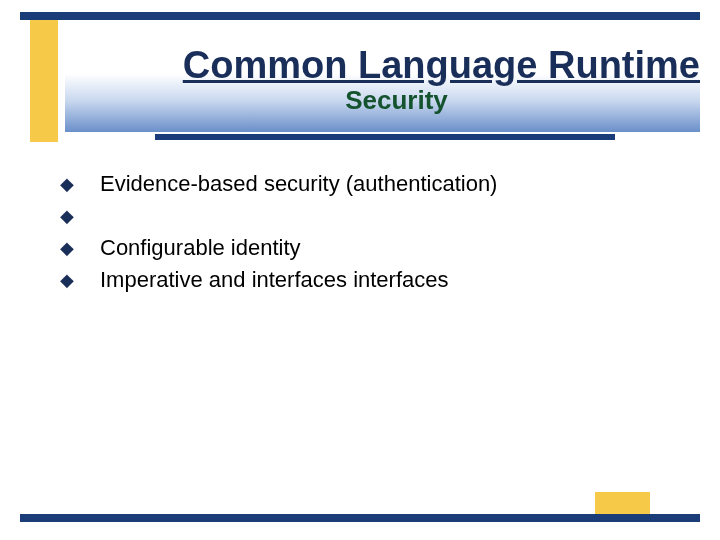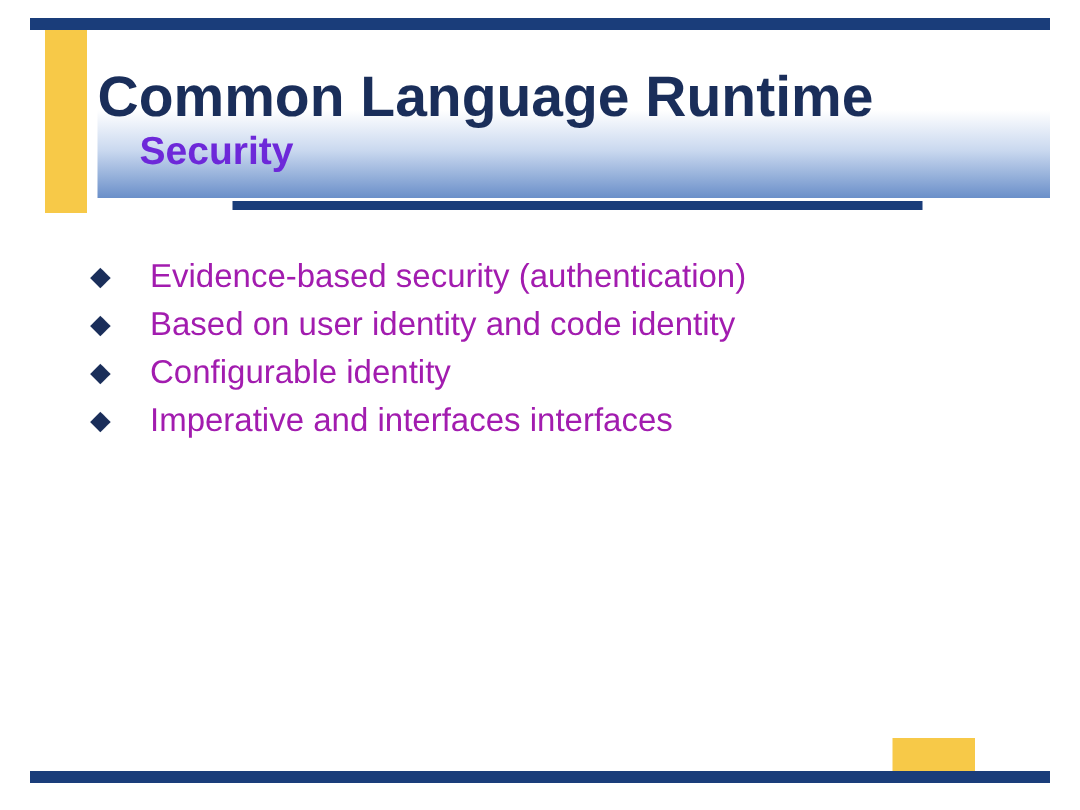--- a/index.html
+++ b/index.html
@@ -42,30 +42,31 @@
     height: 90px;
     background: linear-gradient(to bottom, #ffffff 0%, #ffffff 35%, #c9d8ef 65%, #6a8fc9 100%);
     z-index: 0;
   }
   .title {
     position: relative;
     z-index: 1;
     font-size: 38px;
     font-weight: bold;
     color: #1a2e5a;
-    text-align: left;
+    text-align: right;
     padding-top: 2px;
+    text-decoration: underline;
   }
   .subtitle {
     position: relative;
     z-index: 1;
     font-size: 26px;
     font-weight: bold;
-    color: #6d28d9;
-    text-align: left;
+    color: #14532d;
+    text-align: center;
     margin-top: -2px;
     padding-left: 28px;
   }
   .header-underline {
     position: absolute;
     top: 134px;
     left: 155px;
     width: 460px;
     height: 6px;
     background: #1a3d7a;
@@ -83,21 +84,21 @@
     margin-bottom: 4px;
   }
   .bullet-icon {
     width: 40px;
     font-size: 18px;
     color: #1a2e5a;
     line-height: 28px;
   }
   .bullet-text {
     font-size: 22px;
-    color: #a21caf;
+    color: #000000;
     line-height: 28px;
   }
   .bottom-blue-bar {
     position: absolute;
     bottom: 18px;
     left: 20px;
     right: 20px;
     height: 8px;
     background: #1a3d7a;
   }
@@ -123,21 +124,20 @@
 </div>
 <div class="header-underline"></div>
 
 <div class="content">
   <div class="bullet-row">
     <span class="bullet-icon">◆</span>
     <span class="bullet-text">Evidence-based security (authentication)</span>
   </div>
   <div class="bullet-row">
     <span class="bullet-icon">◆</span>
-    <span class="bullet-text">Based on user identity and code identity</span>
   </div>
   <div class="bullet-row">
     <span class="bullet-icon">◆</span>
     <span class="bullet-text">Configurable identity</span>
   </div>
   <div class="bullet-row">
     <span class="bullet-icon">◆</span>
     <span class="bullet-text">Imperative and interfaces interfaces</span>
   </div>
 </div>

